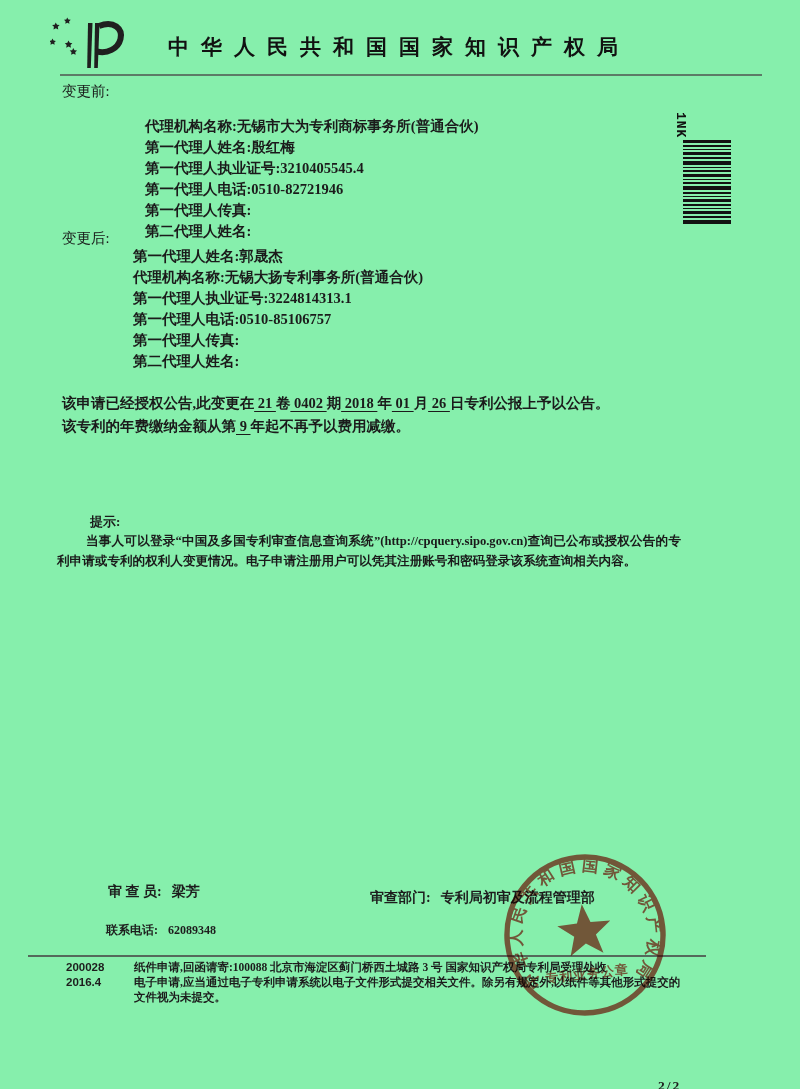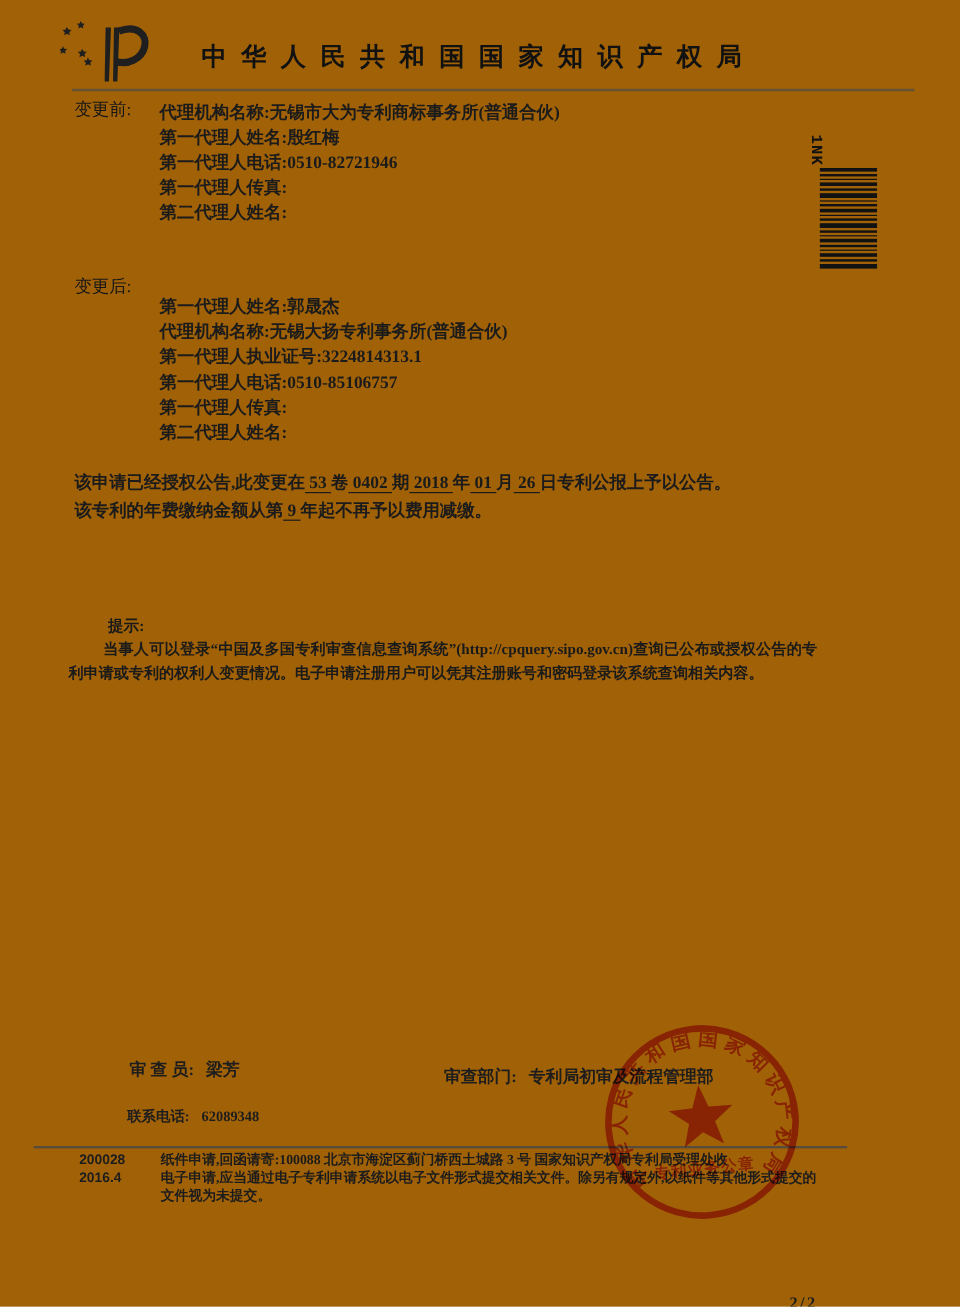--- a/index.html
+++ b/index.html
@@ -1,32 +1,32 @@
 <!DOCTYPE html>
 <html><head>
 <meta charset="utf-8">
 <style>
   html,body{margin:0;padding:0;background:#e8e8e8;}
   .page{
     position:relative;width:800px;height:1089px;margin:0 auto;
-    background:#a16207;overflow:hidden;
+    background:#86efac;overflow:hidden;
     font-family:"Liberation Serif","DejaVu Serif",serif;
     color:#1d1d1d;
   }
   .abs{position:absolute;}
   .doc-title{
     left:168px;top:33px;font-size:21px;font-weight:bold;
     letter-spacing:12px;white-space:nowrap;color:#111;
   }
   .title-rule{left:60px;top:74px;width:702px;height:2px;background:#4a4a4a;opacity:.7;}
   .sec-label{font-size:14.5px;font-weight:400;color:#171717;}
   .before-label{left:62px;top:82px;}
   .after-label{left:62px;top:229px;}
   .detail-block{left:133px;font-size:14.5px;line-height:21px;font-weight:600;color:#1b1b1b;white-space:nowrap;}
-  .before-block{top:84px;}
+  .before-block{top:116px;margin-left:12px;}
   .after-block{top:246px;}
   .announce{left:62px;top:392px;width:640px;font-size:14.5px;line-height:23px;font-weight:600;color:#1b1b1b;}
   .u{text-decoration:underline;text-underline-offset:3px;}
   .notice-label{left:90px;top:513px;font-size:13px;font-weight:700;color:#1a1a1a;}
   .notice-text{
     left:57px;top:531px;width:624px;font-size:12.6px;line-height:20px;
     font-weight:700;color:#1a1a1a;text-indent:2.3em;text-align:justify;
   }
   .examiner-row{left:108px;top:883px;font-size:14px;font-weight:600;white-space:nowrap;}
   .department-row{left:370px;top:889px;font-size:14px;font-weight:700;white-space:nowrap;}
@@ -89,37 +89,38 @@
       <rect x="0" y="71" width="48" height="3"></rect>
       <rect x="0" y="76" width="48" height="2"></rect>
       <rect x="0" y="80" width="48" height="4"></rect>
     </g>
   </svg>
 
   <div class="abs sec-label before-label">变更前:</div>
   <div class="abs detail-block before-block">
     <div>代理机构名称:无锡市大为专利商标事务所(普通合伙)</div>
     <div>第一代理人姓名:殷红梅</div>
+    <div>第一代理人执业证号:3210405545.4</div>
     <div>第一代理人电话:0510-82721946</div>
     <div>第一代理人传真:</div>
     <div>第二代理人姓名:</div>
   </div>
 
   <div class="abs sec-label after-label">变更后:</div>
   <div class="abs detail-block after-block">
     <div>第一代理人姓名:郭晟杰</div>
     <div>代理机构名称:无锡大扬专利事务所(普通合伙)</div>
     <div>第一代理人执业证号:3224814313.1</div>
     <div>第一代理人电话:0510-85106757</div>
     <div>第一代理人传真:</div>
     <div>第二代理人姓名:</div>
   </div>
 
   <div class="abs announce">
-    <div><span>该申请已经授权公告,此变更在</span><span class="u"> 53 </span><span>卷</span><span class="u"> 0402 </span><span>期</span><span class="u"> 2018 </span><span>年</span><span class="u"> 01 </span><span>月</span><span class="u"> 26 </span><span>日专利公报上予以公告。</span></div>
+    <div><span>该申请已经授权公告,此变更在</span><span class="u"> 21 </span><span>卷</span><span class="u"> 0402 </span><span>期</span><span class="u"> 2018 </span><span>年</span><span class="u"> 01 </span><span>月</span><span class="u"> 26 </span><span>日专利公报上予以公告。</span></div>
     <div><span>该专利的年费缴纳金额从第</span><span class="u"> 9 </span><span>年起不再予以费用减缴。</span></div>
   </div>
 
   <div class="abs notice-label">提示:</div>
   <div class="abs notice-text">当事人可以登录“中国及多国专利审查信息查询系统”(http://cpquery.sipo.gov.cn)查询已公布或授权公告的专利申请或专利的权利人变更情况。电子申请注册用户可以凭其注册账号和密码登录该系统查询相关内容。</div>
 
   <div class="abs examiner-row">
     <span>审 查 员:</span><span class="label-gap"></span><span>梁芳</span>
   </div>
   <div class="abs department-row">

